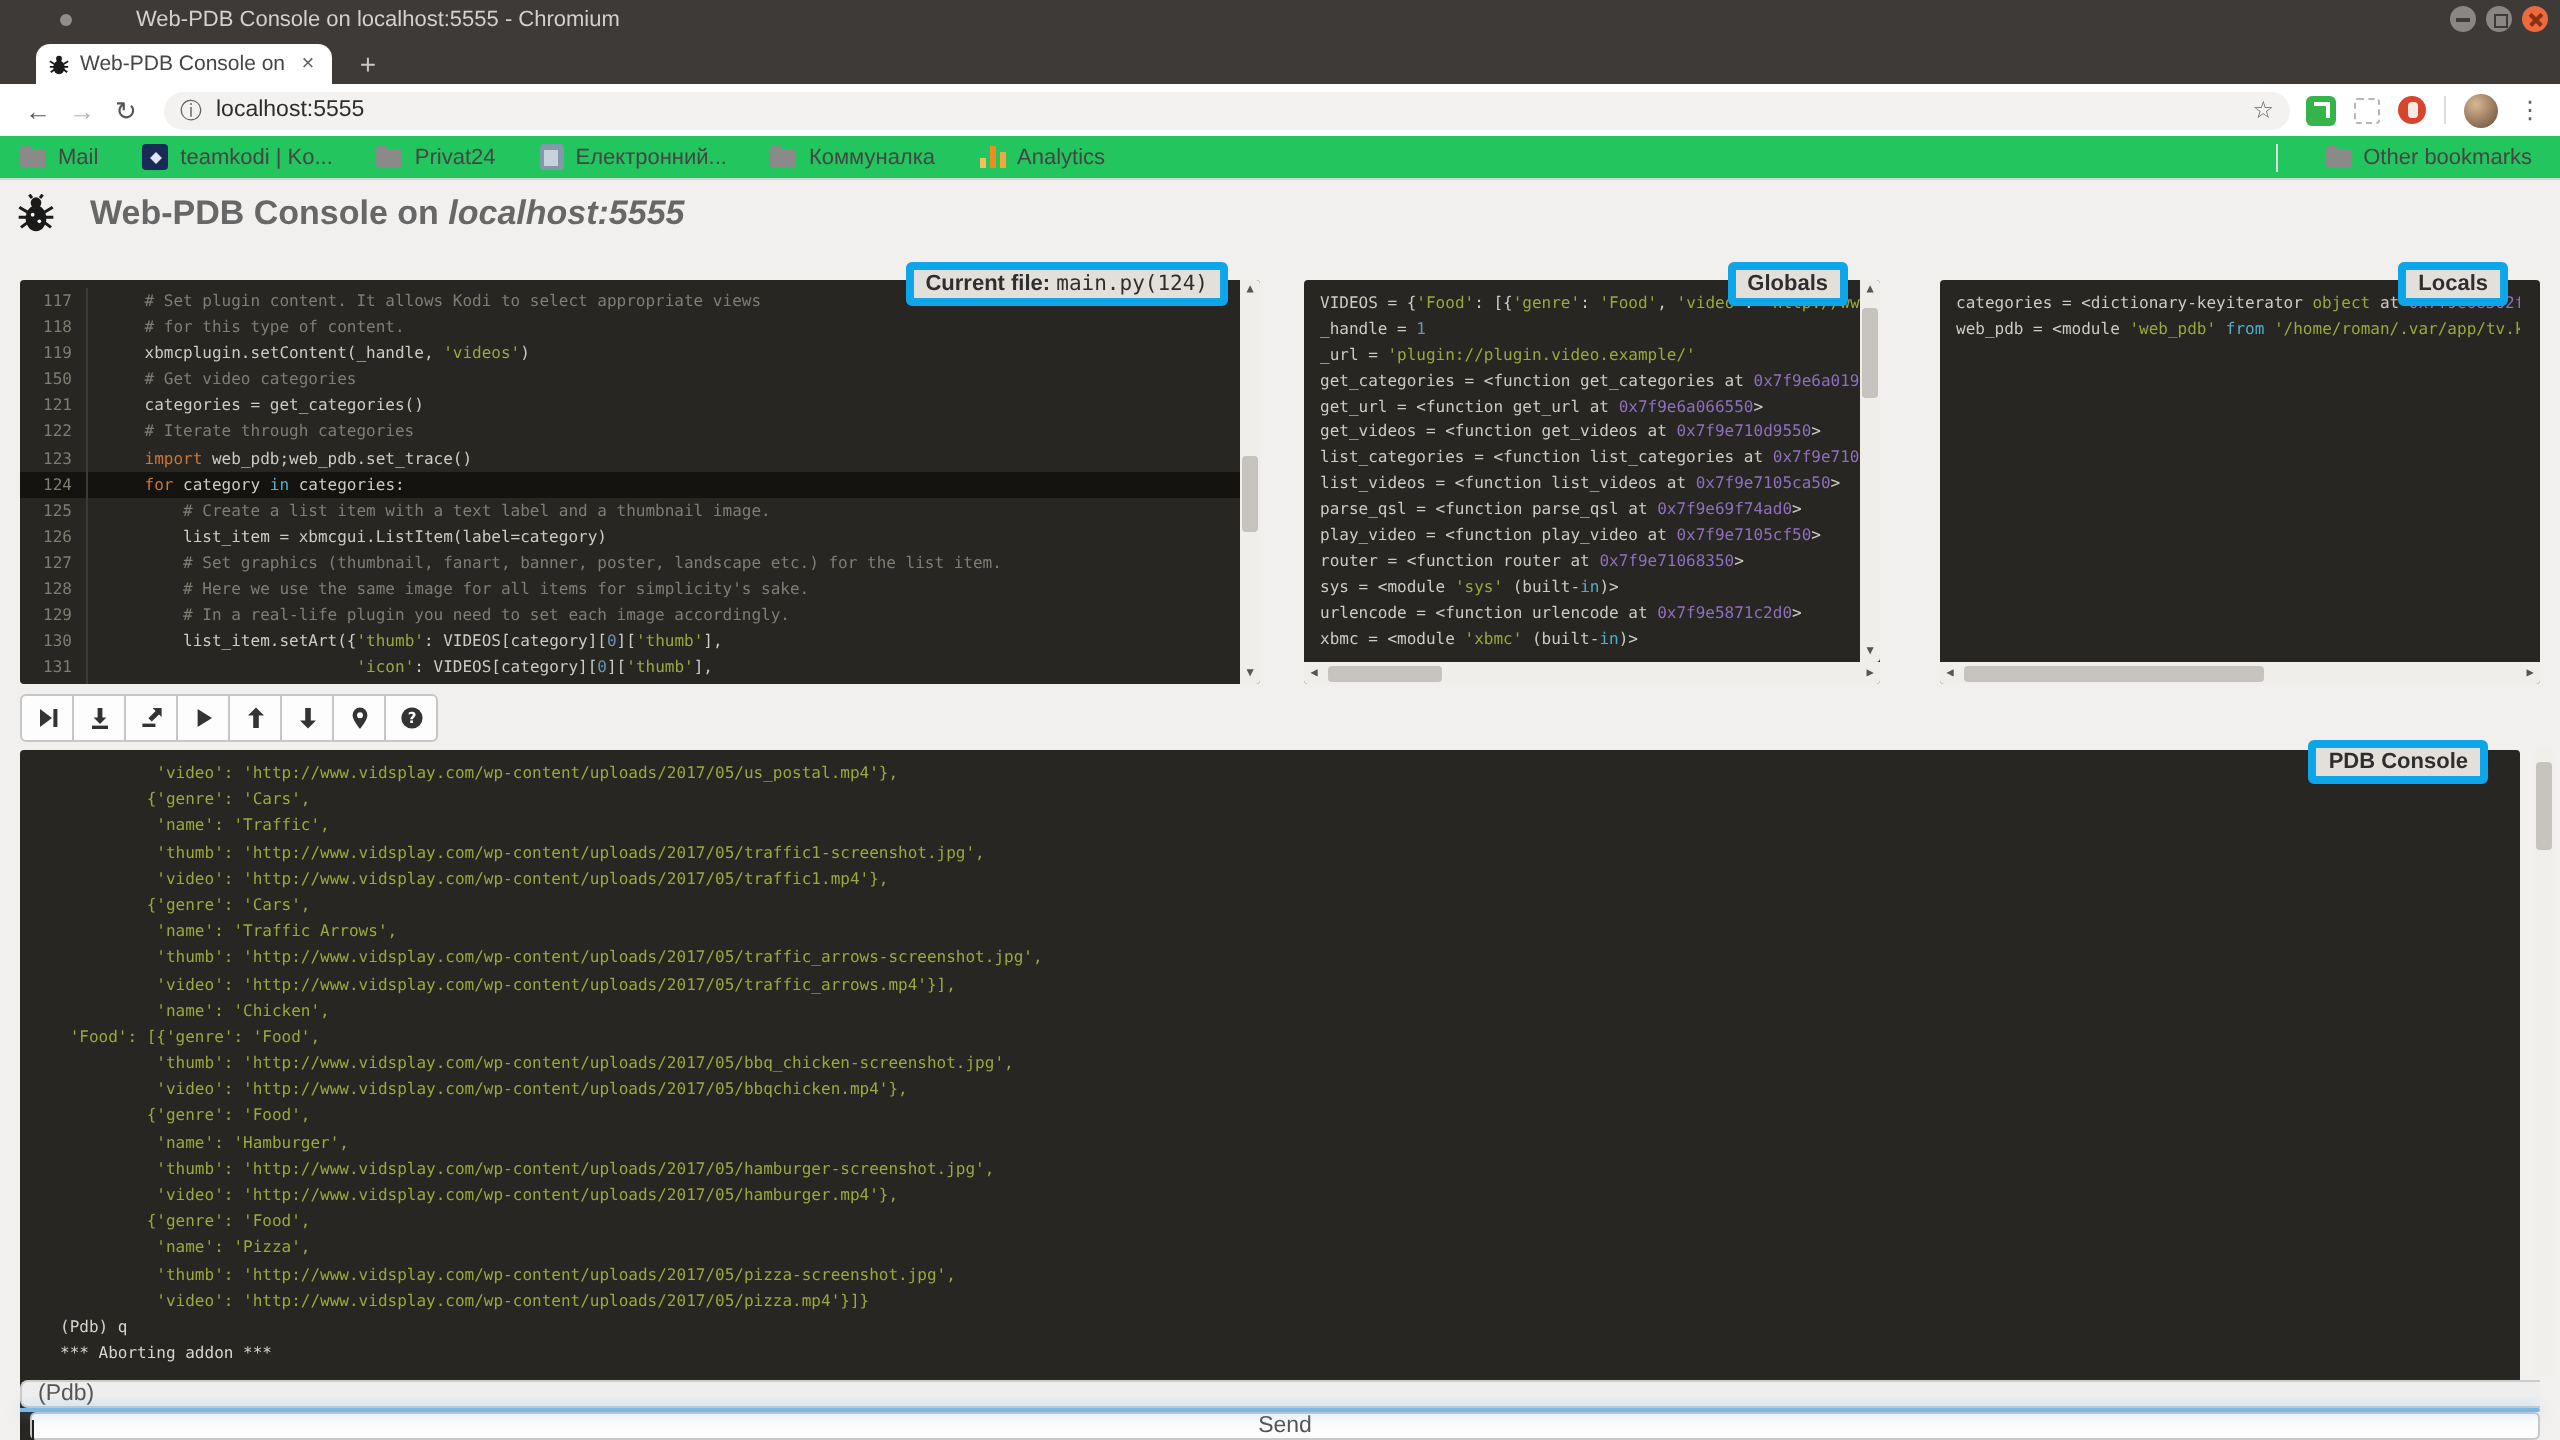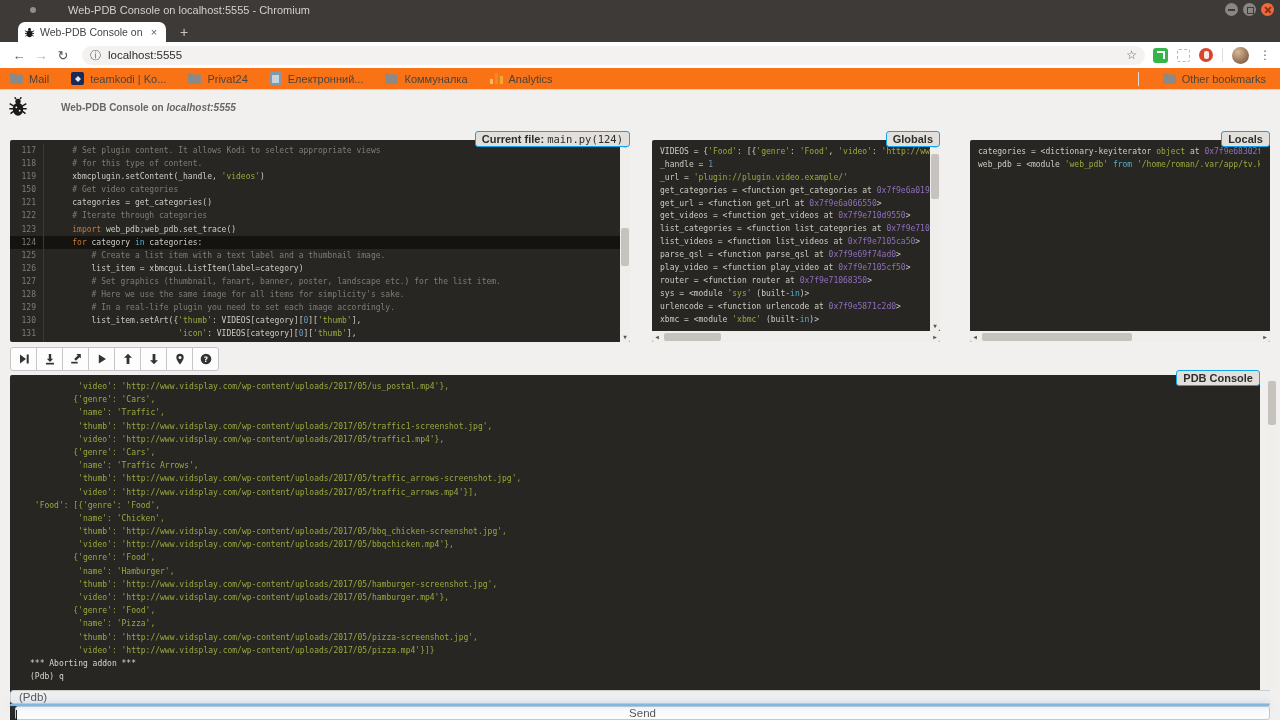--- a/index.html
+++ b/index.html
@@ -38,43 +38,43 @@
   .ext-green::after { content:""; position:absolute; right:3px; top:3px; width:6px; height:6px;
         border-top:2px solid #fff; border-right:2px solid #fff; }
   .ext-ghost { width:13px; height:13px; border:1.4px dashed #b8b5b2; border-radius:2px; background:none; }
   .ext-red { width:14px; height:14px; border-radius:50%; background:#d8452f; border:none; position:relative; }
   .ext-red::after { content:""; position:absolute; left:4.5px; top:3px; width:5px; height:8px; background:#f6e9e4; border-radius:2px; }
   .toolbar-sep { width:1px; height:14px; background:#ddd; }
   .avatar { width:17px; height:17px; border-radius:50%; border:none;
             background:radial-gradient(circle at 35% 30%, #d8b894, #8a6a50 70%, #5d4434); }
   .menu-dots { border:none; background:none; color:#5f6368; font-size:12px; width:14px; }
 
-  .bookmarks-bar { height:22px; background:#f97316; display:flex; align-items:center; padding:0 10px; border-bottom:1px solid #d5d2cf; }
+  .bookmarks-bar { height:22px; background:#22c55e; display:flex; align-items:center; padding:0 10px; border-bottom:1px solid #d5d2cf; }
   .bm-item { display:flex; align-items:center; gap:6px; margin-right:22px; background:none; border:none; }
   .bm-label { font-size:11px; color:#454543; white-space:nowrap; }
   .bm-right { margin-left:auto; display:flex; align-items:center; gap:24px; }
   .bm-kodi { width:13px; height:13px; background:#182a56; border-radius:2px; position:relative; }
   .bm-kodi::after { content:""; position:absolute; left:3.5px; top:3.5px; width:6px; height:6px; background:#dfe5f2; transform:rotate(45deg) scale(.7); }
   .bm-doc { width:12px; height:13px; background:#8199ab; border-radius:2px; position:relative; }
   .bm-doc::after { content:""; position:absolute; left:2.5px; top:2.5px; width:7px; height:8px; background:#c7d2da; }
   .bm-chart { width:13px; height:13px; position:relative; }
   .bm-chart i { position:absolute; bottom:1px; width:3px; background:#f4a83b; }
   .bm-chart i:nth-child(1){ left:0; height:5px; background:#f6bd60; }
   .bm-chart i:nth-child(2){ left:5px; height:11px; background:#ef8c1f; }
   .bm-chart i:nth-child(3){ left:10px; height:8px; }
 
   
   .page { position:relative; height:630px; background:#f2f0ee; }
   .page-header { position:absolute; left:8px; top:7px; display:flex; align-items:center; }
-  .page-title { margin-left:33px; font-size:10px; color:#676767; font-weight:bold; }
+  .page-title { margin-left:17px; font-size:17px; color:#676767; font-weight:bold; }
   .page-title .host { font-style:italic; }
 
   .panel { position:absolute; background:#282622; border-radius:2px;
            font-family:"DejaVu Sans Mono", monospace; font-size:8px; color:#ccccc3; }
-  .panel-badge { position:absolute; right:0; top:-9px; background:#e3dfdb; border:1px solid #0ea5e9;
+  .panel-badge { position:absolute; right:16px; top:-9px; background:#e3dfdb; border:4px solid #0ea5e9;
                  border-radius:3px; padding:1px 6px; font-family:"Liberation Sans", sans-serif;
                  font-size:11px; font-weight:bold; color:#2e2e2e; white-space:nowrap; z-index:3; }
   .panel-badge .mono { font-family:"DejaVu Sans Mono", monospace; font-weight:normal; font-size:10.5px; }
 
   .panel.code { left:10px; top:50px; width:620px; height:202px; }
   .code-body { position:absolute; left:0; top:0; right:10px; bottom:0; overflow:hidden; padding-top:4px; }
   .code-line { display:flex; height:13.1px; line-height:13.1px; }
   .code-line .ln { flex:none; width:34px; padding-right:7px; text-align:right; color:#7d7d72; border-right:1px solid #3b3a34; }
   .code-line .code { white-space:pre; padding-left:9px; }
   .code-line.current { background:#14130f; }
@@ -405,34 +405,34 @@
     <div class="console-body">
         <div class="console-line con-green">          'video': 'http://www.vidsplay.com/wp-content/uploads/2017/05/us_postal.mp4'},</div>
         <div class="console-line con-green">         {'genre': 'Cars',</div>
         <div class="console-line con-green">          'name': 'Traffic',</div>
         <div class="console-line con-green">          'thumb': 'http://www.vidsplay.com/wp-content/uploads/2017/05/traffic1-screenshot.jpg',</div>
         <div class="console-line con-green">          'video': 'http://www.vidsplay.com/wp-content/uploads/2017/05/traffic1.mp4'},</div>
         <div class="console-line con-green">         {'genre': 'Cars',</div>
         <div class="console-line con-green">          'name': 'Traffic Arrows',</div>
         <div class="console-line con-green">          'thumb': 'http://www.vidsplay.com/wp-content/uploads/2017/05/traffic_arrows-screenshot.jpg',</div>
         <div class="console-line con-green">          'video': 'http://www.vidsplay.com/wp-content/uploads/2017/05/traffic_arrows.mp4'}],</div>
+        <div class="console-line con-green">          'name': 'Chicken',</div>
         <div class="console-line con-green"> 'Food': [{'genre': 'Food',</div>
-        <div class="console-line con-green">          'name': 'Chicken',</div>
         <div class="console-line con-green">          'thumb': 'http://www.vidsplay.com/wp-content/uploads/2017/05/bbq_chicken-screenshot.jpg',</div>
         <div class="console-line con-green">          'video': 'http://www.vidsplay.com/wp-content/uploads/2017/05/bbqchicken.mp4'},</div>
         <div class="console-line con-green">         {'genre': 'Food',</div>
         <div class="console-line con-green">          'name': 'Hamburger',</div>
         <div class="console-line con-green">          'thumb': 'http://www.vidsplay.com/wp-content/uploads/2017/05/hamburger-screenshot.jpg',</div>
         <div class="console-line con-green">          'video': 'http://www.vidsplay.com/wp-content/uploads/2017/05/hamburger.mp4'},</div>
         <div class="console-line con-green">         {'genre': 'Food',</div>
         <div class="console-line con-green">          'name': 'Pizza',</div>
         <div class="console-line con-green">          'thumb': 'http://www.vidsplay.com/wp-content/uploads/2017/05/pizza-screenshot.jpg',</div>
         <div class="console-line con-green">          'video': 'http://www.vidsplay.com/wp-content/uploads/2017/05/pizza.mp4'}]}</div>
+        <div class="console-line con-grey">(Pdb) q</div>
         <div class="console-line con-grey">*** Aborting addon ***</div>
-        <div class="console-line con-grey">(Pdb) q</div>
       </div>
   </div>
   <div class="page-scrollbar">
     <div class="thumb"></div>
   </div>
 
   <div class="prompt-row">
     <span class="pdb-addon">(Pdb)</span>
     <div class="pdb-input">
         <span class="cursor"></span>

